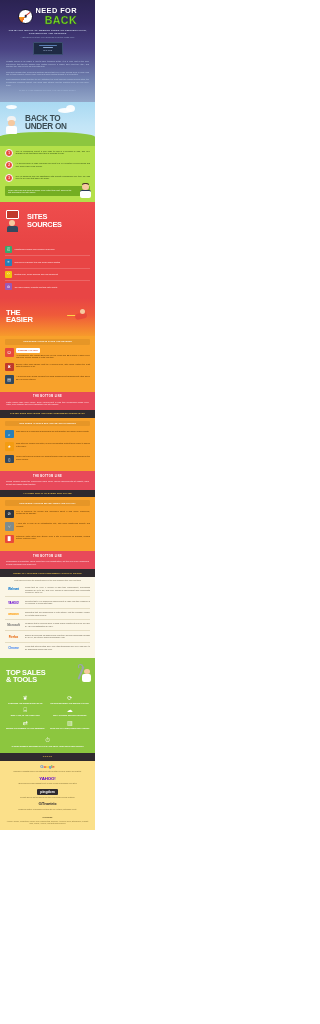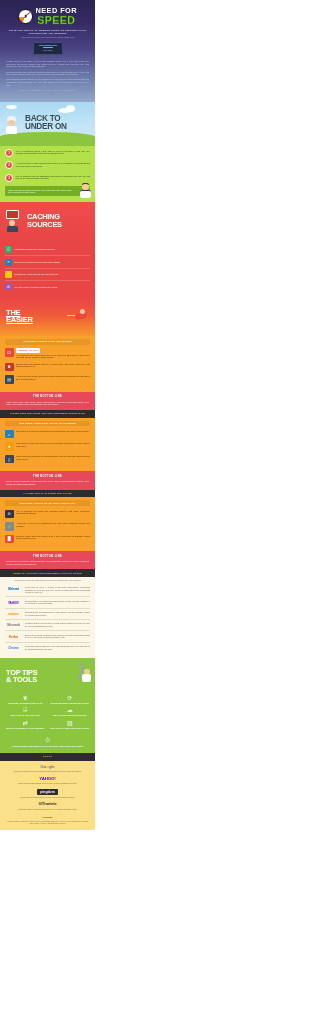--- a/index.html
+++ b/index.html
@@ -31,21 +31,21 @@
   .speedo:after {
     content:""; position:absolute; left:50%; top:50%;
     width:5.5px; height:1.1px; background:#d8382b;
     transform:translate(-10%,-50%) rotate(-38deg); transform-origin:left center;
     border-radius:1px;
   }
   .speedo:before {
     content:""; position:absolute; left:50%; top:50%; width:2.6px; height:2.6px;
     background:#2b2b3c; border-radius:50%; transform:translate(-50%,-50%); z-index:2;
   }
-  .logo-txt { text-align:center; }
+  .logo-txt { text-align:right; }
   .need { font-size:7.4px; font-weight:bold; color:#fff; letter-spacing:0.4px; line-height:1; }
   .speed {
     font-size:10.6px; font-weight:bold; color:#7ddb2b; letter-spacing:0.4px;
     line-height:1; margin-top:0.6px; -webkit-text-stroke:0.35px #2f6b10;
   }
   .hero-sub { text-align:center; font-size:2.3px; font-weight:bold; color:#cfd9ee; margin-top:3px; letter-spacing:.15px; }
   .hero-sub2 { text-align:center; font-size:1.75px; color:#9fb0d0; margin-top:1px; }
   .hero-card {
     width:30px; margin:3.5px auto 0; background:#1e2a44; border:0.5px solid #3d4f72;
     border-radius:1px; padding:2px 2px 2.4px; text-align:center;
@@ -102,21 +102,21 @@
   .prob-item { display:flex; gap:2.5px; align-items:center; padding:2.2px 0; border-bottom:0.35px solid rgba(255,255,255,.18); }
   .prob-item:last-child { border-bottom:0; }
   .picon { flex:0 0 auto; width:7px; height:7px; border-radius:1px; display:flex; align-items:center; justify-content:center; font-size:3.4px; color:#fff; }
   .prob-txt { flex:1; font-size:1.95px; color:#ffe9e9; }
 
   
   .impact-head {
     background:linear-gradient(#e84545 0%, #ef5a3a 45%, #f79a2b 100%);
     padding:6px 6px 5px; position:relative; min-height:38px;
   }
-  .impact-ttl { font-size:7.6px; font-weight:bold; color:#fff; line-height:1.02; letter-spacing:-0.25px; padding-top:5px;text-decoration:underline; }
+  .impact-ttl { font-size:7.6px; font-weight:bold; color:#fff; line-height:1.02; letter-spacing:-0.25px; padding-top:5px; }
   .runner { position:absolute; right:6px; top:11px; width:22px; height:16px; }
   .runner .rh { width:5.5px;height:5px;background:#f6c9a0;border-radius:3px;position:absolute;right:4px;top:0; }
   .runner .rb { width:12px;height:6px;background:#e8493b;border-radius:3px;position:absolute;right:2px;top:4px;transform:rotate(-12deg); }
   .runner .rt { position:absolute;left:0;top:6px;width:9px;height:1.2px;background:#ffd24a;border-radius:1px; }
 
   .amber { background:#f8a22b; padding:3px 5px 4px; }
   .amber-sub { text-align:center; font-size:2.05px; font-weight:bold; color:#fff; background:rgba(0,0,0,.07); padding:1.6px 2px; border-radius:1px; margin-bottom:3.5px; letter-spacing:.1px; }
   .amber-item { display:flex; gap:2.5px; align-items:flex-start; margin-bottom:4px; }
   .aicon { flex:0 0 auto; width:8.5px; height:8.5px; border-radius:1px; display:flex; align-items:center; justify-content:center; font-size:4px; color:#fff; }
   .amber-txt { flex:1; font-size:1.95px; color:#5b3405; text-align:justify; }
@@ -169,21 +169,21 @@
 </head>
 <body>
 
 <div class="page">
 
   <div class="sec hero">
     <div class="logo-row">
       <div class="speedo"></div>
       <div class="logo-txt">
         <div class="need">NEED FOR</div>
-        <div class="speed">SPEED</div>
+        <div class="speed">BACK</div>
       </div>
     </div>
     <div class="hero-sub">THE MAJOR IMPACT OF WEBSITE SPEED ON USER BEHAVIOR, CONVERSIONS AND REVENUE</div>
     <div class="hero-sub2">A data-driven look at why every millisecond of load time counts online</div>
 
     <div class="hero-card">
       <div class="hero-card-bar"></div>
       <div class="hero-card-bar s"></div>
       <div class="hero-card-lab">LOAD TIME</div>
     </div>
@@ -233,21 +233,21 @@
     </div>
   </div>
 
   <div class="sec prob-head">
     <div class="angry">
       <div class="mon"></div>
       <div class="hd"></div>
       <div class="bd"></div>
     </div>
     <div class="prob-ttl">
-      <div>CACHING</div>
+      <div>SITES</div>
       <div>SOURCES</div>
     </div>
   </div>
   <div class="sec prob-body">
     <div class="prob-item">
       <div class="picon" style="background:#3aa76d">◰</div>
       <div class="prob-txt">Unoptimised images and oversized media files</div>
     </div>
     <div class="prob-item">
       <div class="picon" style="background:#2980b9">≡</div>
@@ -370,21 +370,21 @@
   </div>
 
   <div class="sec tips-head">
     <div class="wrench">
       <div class="wh"></div>
       <div class="wr"></div>
       <div class="mh"></div>
       <div class="mb"></div>
     </div>
     <div class="tips-ttl">
-      <div>TOP TIPS</div>
+      <div>TOP SALES</div>
       <div>&amp; TOOLS</div>
     </div>
   </div>
   <div class="sec tips-grid">
     <div class="tip">
       <div class="tip-ico">❦</div>
       <div class="tip-lab">COMPRESS AND RESIZE EVERY IMAGE</div>
     </div>
     <div class="tip">
       <div class="tip-ico">⟳</div>

